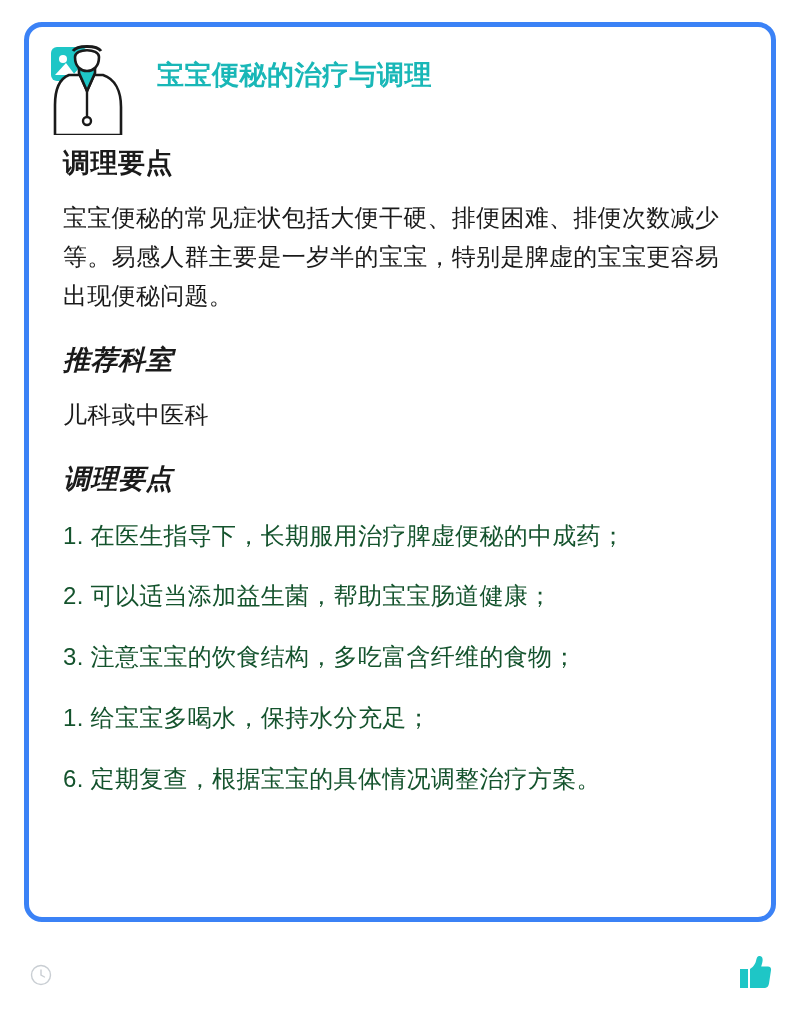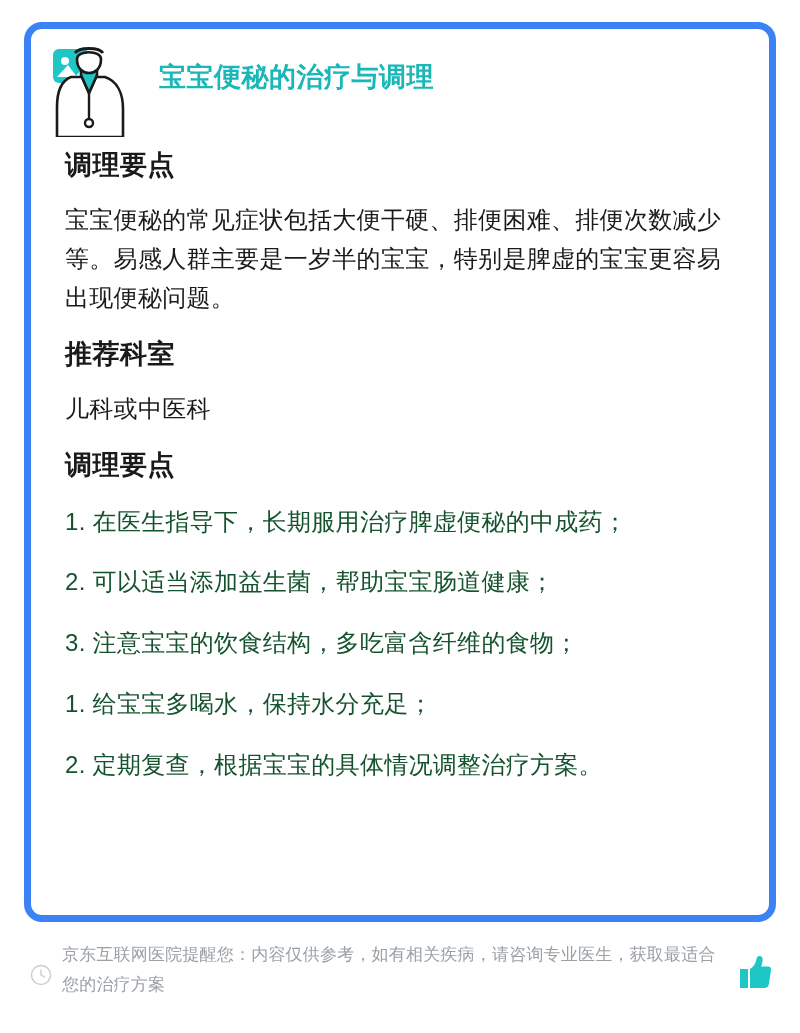--- a/index.html
+++ b/index.html
@@ -13,21 +13,21 @@
     font-family: "Liberation Sans", sans-serif;
     -webkit-font-smoothing: antialiased;
   }
   .card {
     position: absolute;
     left: 24px;
     top: 22px;
     width: 752px;
     height: 900px;
     box-sizing: border-box;
-    border: 7px solid #3b82f6;
+    border: 5px solid #3b82f6;
     border-radius: 18px;
     background: #ffffff;
   }
   .doctor-icon {
     position: absolute;
     left: 20px;
     top: 18px;
     width: 78px;
     height: 90px;
   }
@@ -48,21 +48,22 @@
     right: 30px;
   }
   h2.section {
     margin: 0 0 20px 0;
     font-size: 27px;
     font-weight: bold;
     color: #1a1a1a;
     letter-spacing: 0.5px;
   }
   h2.section.spaced {
-    margin-top: 16px;
+    margin-top: 24px;
+    font-style: italic;
   }
   p.para {
     margin: 0 0 4px 0;
     font-size: 24px;
     line-height: 1.62;
     color: #1a1a1a;
     letter-spacing: 0.3px;
     font-family: Liberation Mono, monospace;
   }
   .list {
@@ -139,33 +140,32 @@
 
     <h2 class="section spaced">推荐科室</h2>
     <p class="para">儿科或中医科</p>
 
     <h2 class="section spaced">调理要点</h2>
     <ul class="list">
       <li>1. 在医生指导下，长期服用治疗脾虚便秘的中成药；</li>
       <li>2. 可以适当添加益生菌，帮助宝宝肠道健康；</li>
       <li>3. 注意宝宝的饮食结构，多吃富含纤维的食物；</li>
       <li>1. 给宝宝多喝水，保持水分充足；</li>
-      <li>2. 定期复查，根据宝宝的具体情况调整治疗方案。</li>
+      <li>6. 定期复查，根据宝宝的具体情况调整治疗方案。</li>
     </ul>
 
   </div>
 </div>
 
 <div class="footer">
   <div class="clock-icon">
     <svg viewBox="0 0 22 22" width="22" height="22" aria-hidden="true">
       <circle cx="11" cy="11" r="9.5" fill="none" stroke="#c9ced3" stroke-width="1.4"></circle>
       <path d="M11 6 L11 11 L14.5 13" fill="none" stroke="#c9ced3" stroke-width="1.4" stroke-linecap="round"></path>
     </svg>
   </div>
-  <div class="footer-text">京东互联网医院提醒您：内容仅供参考，如有相关疾病，请咨询专业医生，获取最适合您的治疗方案</div>
   <div class="thumb-icon">
     <svg viewBox="0 0 34 36" width="34" height="36" aria-hidden="true">
       <path d="M2 15 H10 V34 H2 Z" fill="#1ec6c6"></path>
       <path d="M12 15 C12 15 17 12 18 7 C18.6 3.6 19.6 1.6 22 2 C24.6 2.4 25 5 24.4 8 C24 10.2 23.2 12.4 23.2 12.4 H30 C32.2 12.4 33.4 14 33 16.2 L31 29.6 C30.6 32.4 29.2 34 27 34 H12 Z" fill="#1ec6c6"></path>
     </svg>
   </div>
 </div>
 
 </body></html>

